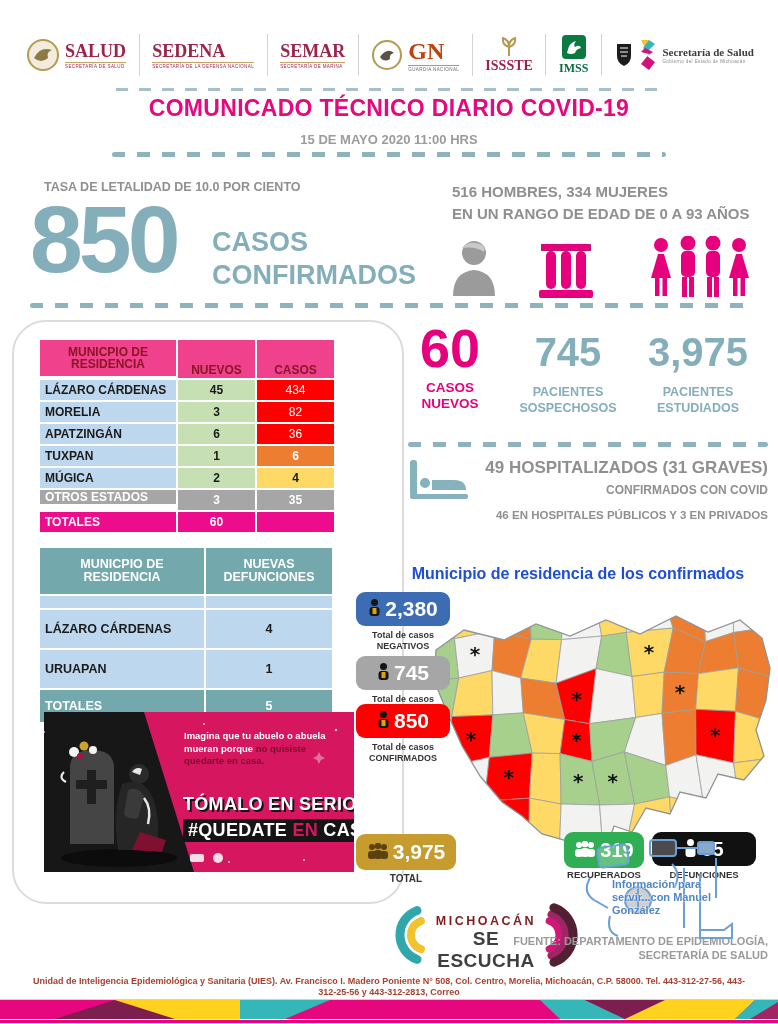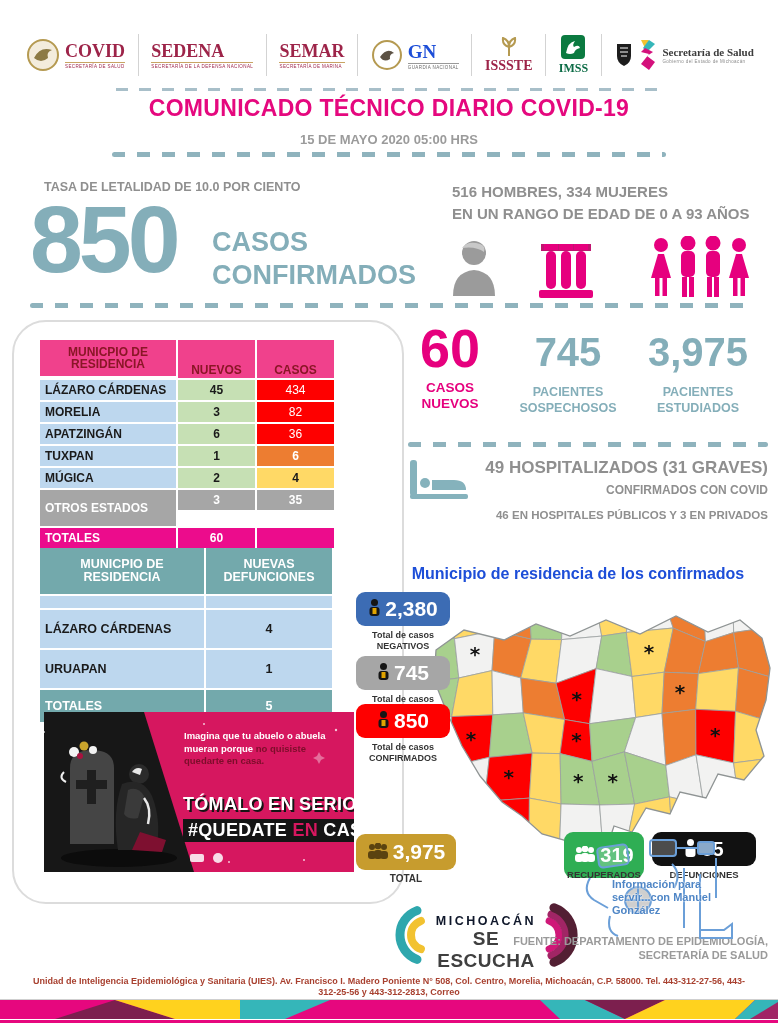--- a/index.html
+++ b/index.html
@@ -55,21 +55,21 @@
 
 <div id="page">
 
   <div class="abs logobar" style="left:26px;top:26px;width:728px;height:58px;">
     <div class="logo">
       <svg width="34" height="34" viewBox="0 0 34 34">
           <circle cx="17" cy="17" r="15" fill="#f3ecdc" stroke="#b59a51" stroke-width="2"></circle>
           <path d="M8,20 Q14,8 26,12 Q20,14 22,20 Q15,26 8,20Z" fill="#8c7a45"></path>
         </svg>
       <div>
-          <div class="tt" style="font-size:18px;">COVID</div>
+          <div class="tt" style="font-size:18px;">SALUD</div>
         <div class="st">SECRETARÍA DE SALUD</div>
         </div>
     </div>
     <div class="div"></div>
     <div class="logo">
       <div>
           <div class="tt" style="font-size:18px;">SEDENA</div>
         <div class="st">SECRETARÍA DE LA DEFENSA NACIONAL</div>
         </div>
     </div>
@@ -80,21 +80,21 @@
         <div class="st">SECRETARÍA DE MARINA</div>
         </div>
     </div>
     <div class="div"></div>
     <div class="logo">
       <svg width="32" height="32" viewBox="0 0 32 32">
           <circle cx="16" cy="16" r="14" fill="#fff" stroke="#b59a51" stroke-width="2"></circle>
           <path d="M9,18 Q16,8 23,14 Q18,15 19,20 Q13,24 9,18Z" fill="#5c5244"></path>
         </svg>
       <div>
-          <div class="tt" style="font-size:19px;color:#1d4ed8;">GN</div>
+          <div class="tt" style="font-size:24px;color:#c2410c;">GN</div>
         <div class="st" style="border-color:#999;color:#6b6b6b;">GUARDIA NACIONAL</div>
         </div>
     </div>
     <div class="div"></div>
     <div class="logo" style="flex-direction:column;gap:1px;">
       <svg width="22" height="20" viewBox="0 0 22 20">
           <path d="M11,19 V6 M11,10 Q4,8 5,1 Q11,3 11,10 M11,10 Q18,8 17,1 Q11,3 11,10" stroke="#b59a51" stroke-width="2" fill="none"></path>
         </svg>
       <div class="tt" style="font-size:14px;">ISSSTE</div>
     </div>
@@ -120,21 +120,21 @@
       <div>
           <div class="tt" style="font-size:11px;color:#3c3c3c;line-height:12px;">Secretaría de Salud</div>
         <div class="st" style="border:none;color:#8a8a8a;font-size:4.5px;">Gobierno del Estado de Michoacán</div>
         </div>
     </div>
   </div>
 
   <div class="abs dashthin" style="left:116px;top:88px;width:548px;"></div>
 
   <div class="abs title" style="left:60px;top:95px;width:658px;">COMUNICADO TÉCNICO DIARIO COVID-19</div>
-  <div class="abs date" style="left:60px;top:132px;width:658px;">15 DE MAYO 2020 05:00 HRS</div>
+  <div class="abs date" style="left:60px;top:132px;width:658px;">15 DE MAYO 2020 11:00 HRS</div>
   <div class="abs dash" style="left:112px;top:152px;width:554px;"></div>
 
   <div class="abs graybold" style="left:44px;top:180px;font-size:12.5px;">TASA DE LETALIDAD DE 10.0 POR CIENTO</div>
   <div class="abs graybold" style="left:452px;top:183px;font-size:15px;">516 HOMBRES, 334 MUJERES</div>
   <div class="abs graybold" style="left:452px;top:205px;font-size:15px;">EN UN RANGO DE EDAD DE 0 A 93 AÑOS</div>
 
   <div class="abs teal" style="left:30px;top:192px;font-size:95px;font-weight:bold;letter-spacing:-4px;line-height:95px;">850</div>
   <div class="abs teal" style="left:212px;top:226px;font-size:27px;font-weight:bold;line-height:33px;">
     <div>CASOS</div>
     <div>CONFIRMADOS</div>
@@ -207,21 +207,21 @@
     <div class="c-red" style="height:20px;">36</div>
 
     <div class="mun">TUXPAN</div>
     <div class="nue">1</div>
     <div class="c-orange" style="height:20px;">6</div>
 
     <div class="mun">MÚGICA</div>
     <div class="nue">2</div>
     <div class="c-yellow" style="height:20px;">4</div>
 
-    <div class="r-gray" style="height:36px;padding-left:5px;">OTROS ESTADOS</div>
+    <div class="r-gray" style="height:14px;padding-left:5px;">OTROS ESTADOS</div>
     <div class="r-gray" style="height:20px;justify-content:center;">3</div>
     <div class="r-gray" style="height:20px;justify-content:center;">35</div>
 
     <div class="r-pink" style="height:20px;padding-left:5px;">TOTALES</div>
     <div class="r-pink" style="height:20px;justify-content:center;">60</div>
     <div class="r-pink" style="height:20px;"></div>
   </div>
 
   <div class="abs magenta" style="left:404px;top:320px;width:92px;font-size:54px;font-weight:bold;text-align:center;line-height:56px;">60</div>
   <div class="abs magenta" style="left:404px;top:380px;width:92px;font-size:13.5px;font-weight:bold;text-align:center;line-height:16px;">
@@ -416,21 +416,21 @@
           <circle cx="17" cy="4" r="3"></circle>
           <rect x="1" y="8" width="8" height="8" rx="3"></rect>
           <rect x="7" y="7" width="8" height="9" rx="3"></rect>
           <rect x="13" y="8" width="8" height="8" rx="3"></rect>
         </g>
       </svg>
     <span>3,975</span>
   </div>
   <div class="abs plabel" style="left:356px;top:874px;width:100px;font-size:10px;">TOTAL</div>
 
-  <div class="abs pill" style="left:564px;top:832px;width:80px;height:46px;background:#2fae54;font-size:20px;">
+  <div class="abs pill" style="left:564px;top:832px;width:80px;height:36px;background:#2fae54;font-size:20px;">
     <svg width="22" height="18" viewBox="0 0 22 18">
         <g fill="#ffffff">
           <circle cx="5" cy="4" r="3"></circle>
           <circle cx="11" cy="3" r="3.3"></circle>
           <circle cx="17" cy="4" r="3"></circle>
           <rect x="1" y="8" width="8" height="8" rx="3"></rect>
           <rect x="7" y="7" width="8" height="9" rx="3"></rect>
           <rect x="13" y="8" width="8" height="8" rx="3"></rect>
         </g>
       </svg>
@@ -510,21 +510,21 @@
     <svg width="310" height="74" viewBox="0 0 310 74" style="position:absolute;left:0;top:0;">
       <g fill="none" stroke-linecap="round">
         <path d="M87,12.6 A26,26 0 0 0 87,61.4" stroke="#2fa7ad" stroke-width="9"></path>
         <path d="M90.9,22.9 A15,15 0 0 0 90.9,51.1" stroke="#f2c230" stroke-width="8"></path>
         <path d="M219.1,22.9 A15,15 0 0 1 219.1,51.1" stroke="#cf1878" stroke-width="7"></path>
         <path d="M221.5,16.3 A22,22 0 0 1 221.5,57.7" stroke="#a12565" stroke-width="8"></path>
         <path d="M223.9,9.7 A29,29 0 0 1 223.9,64.3" stroke="#531f33" stroke-width="9"></path>
       </g>
     </svg>
     <div style="position:absolute;left:100px;top:16px;width:112px;text-align:center;">
-      <div style="font-size:12.5px;font-weight:bold;letter-spacing:2.5px;color:#0f172a;">MICHOACÁN</div>
+      <div style="font-size:12.5px;font-weight:bold;letter-spacing:2.5px;color:#7f1d1d;">MICHOACÁN</div>
       <div style="font-size:19px;font-weight:900;color:#3f3f3f;letter-spacing:.5px;">SE ESCUCHA</div>
     </div>
   </div>
 
   <div class="abs src" style="left:500px;top:934px;width:268px;">
     <div>FUENTE: DEPARTAMENTO DE EPIDEMIOLOGÍA,</div>
     <div>SECRETARÍA DE SALUD</div>
   </div>
 
   <div class="abs foot" style="left:24px;top:976px;width:730px;">

